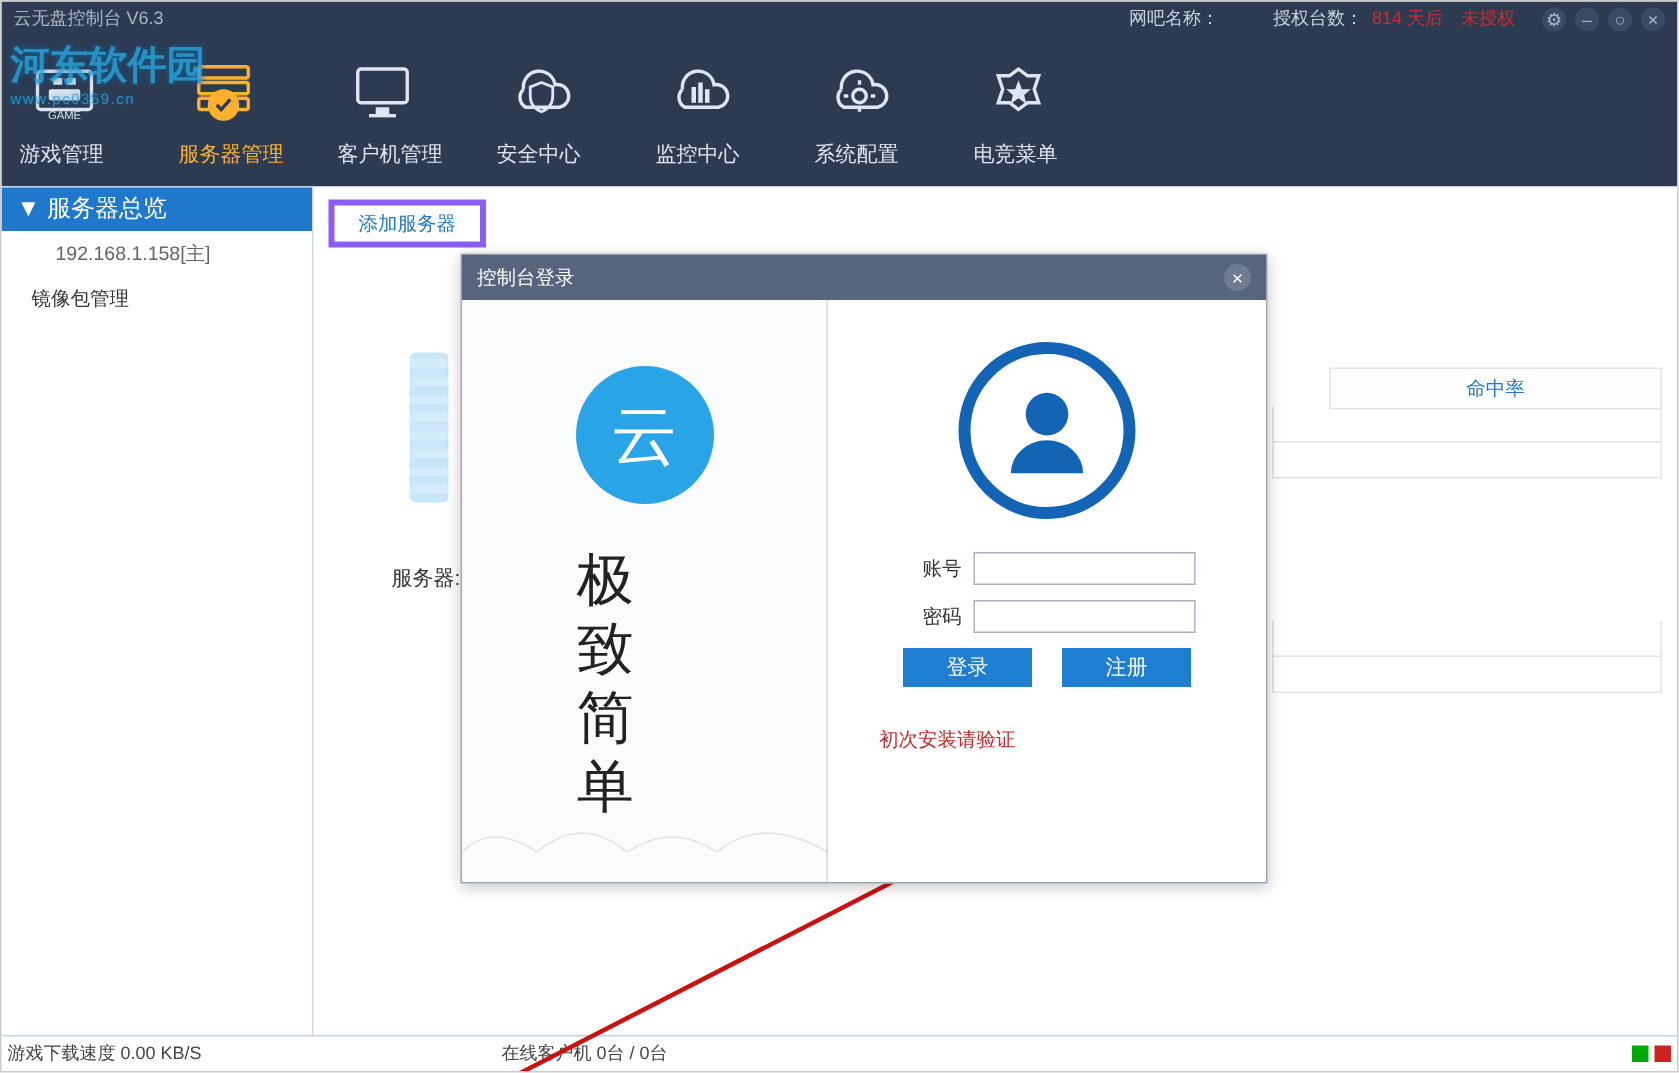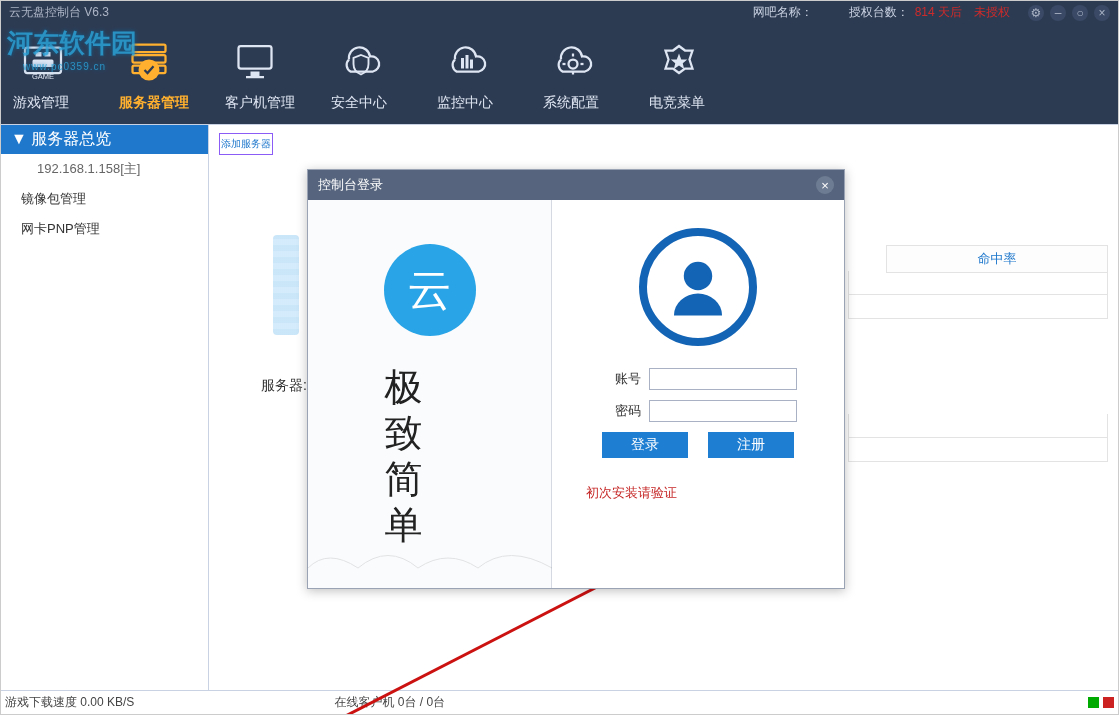--- a/index.html
+++ b/index.html
@@ -51,40 +51,40 @@
   .tool-item {
     width: 80px;
     display: flex;
     flex-direction: column;
     align-items: flex-start;
     color: #dfe6f3;
     font-size: 14px;
     cursor: pointer;
     padding-bottom: 4px;
   }
-  .tool-item.active { color: #ffb02e; font-weight: bold; }
+  .tool-item.active { color: #ffb02e; }
   .tool-item .icon-wrap {
     width: 60px; height: 54px;
     display: flex; align-items: center; justify-content: center;
     margin-bottom: 6px;
   }
   .tool-item svg { width: 48px; height: 48px; }
 
   
   .watermark {
     position: absolute;
     left: 6px; top: 2px;
     font-size: 26px;
     font-weight: bold;
     color: #2aa0d7;
     opacity: .85;
     pointer-events: none;
     text-shadow: 0 0 4px #0b6aa0;
   }
-  .watermark small { font-size: 10px; color: #2aa0d7; display:block; font-weight: normal; letter-spacing:1px;margin-left:16px;}
+  .watermark small { font-size: 10px; color: #2aa0d7; display:block; font-weight: normal; letter-spacing:1px;}
 
   
   .main {
     display: flex;
     height: 566px;
     border-top: 1px solid #c9d2e2;
   }
   .sidebar {
     width: 208px;
     border-right: 1px solid #c9d2e2;
@@ -104,24 +104,24 @@
   .side-item.sub { color: #666; padding-left: 36px; }
 
   .content {
     flex: 1;
     position: relative;
     padding: 8px 10px;
     background: #fff;
   }
   .add-server-btn {
     display: inline-block;
-    border: 1px solid #8b5cf6;
+    border: 4px solid #8b5cf6;
     color: #1f78cc;
-    padding: 3px 1px;
-    font-size: 10px;
+    padding: 3px 16px;
+    font-size: 13px;
     background: #fff;
     cursor: pointer;
   }
 
   .hits-header {
     position: absolute;
     right: 10px; top: 120px;
     width: 222px;
     border: 1px solid #e3e3e3;
     text-align: center;
@@ -390,21 +390,20 @@
     <span>电竞菜单</span>
   </div>
 </div>
 
 <div class="main">
 
   <div class="sidebar">
     <div class="side-head">▼ 服务器总览</div>
     <div class="side-item sub">192.168.1.158[主]</div>
     <div class="side-item">镜像包管理</div>
-    <div class="side-item">网卡PNP管理</div>
   </div>
 
   <div class="content">
     <span class="add-server-btn">添加服务器</span>
 
     <div class="blue-bar"></div>
     <div class="server-lbl">服务器:</div>
 
     <div class="hits-header">命中率</div>
     <div class="hits-cell" style="top:146px;"></div>

